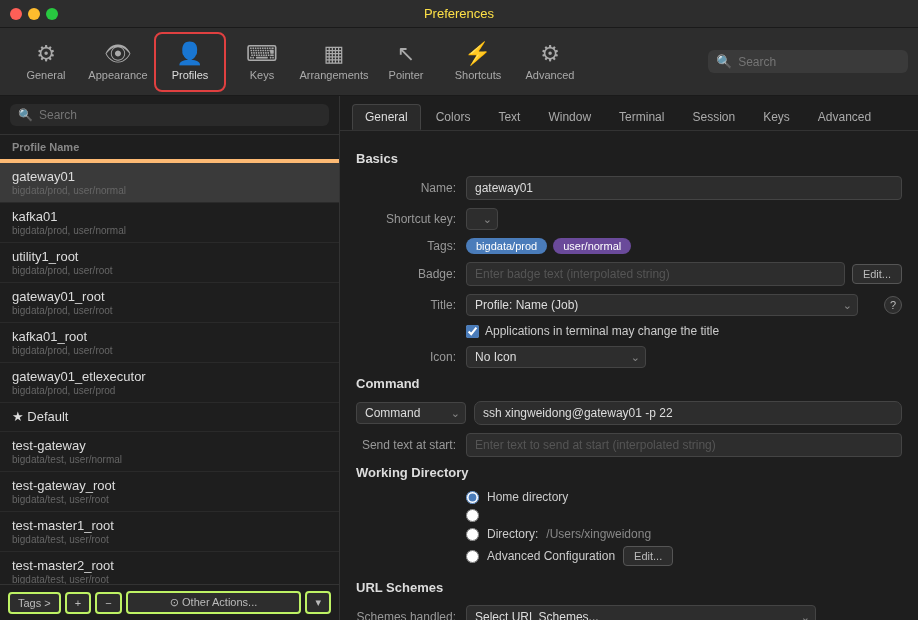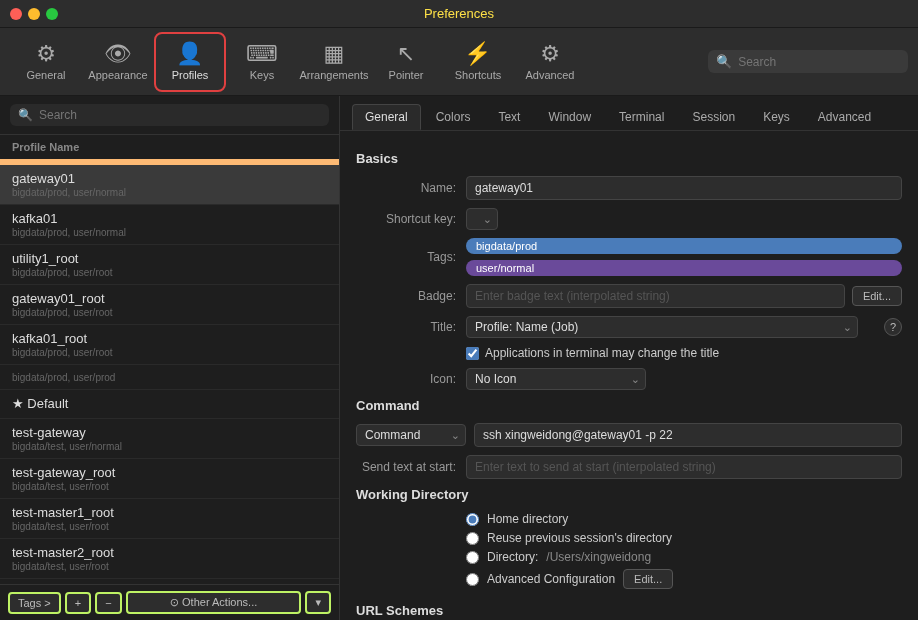--- a/index.html
+++ b/index.html
@@ -126,21 +126,21 @@
       outline: none;
       color: #ccc;
       font-size: 12px;
       width: 100%;
     }
     .profile-list-header {
       padding: 6px 12px;
       color: #888;
       font-size: 11px;
       font-weight: 600;
-      border-bottom: 6px solid #fdba74;
+      border-bottom: 4px solid #fdba74;
     }
     .profile-list {
       flex: 1;
       overflow-y: auto;
       overflow-x: hidden;
     }
     .profile-list::-webkit-scrollbar { width: 6px; }
     .profile-list::-webkit-scrollbar-track { background: transparent; }
     .profile-list::-webkit-scrollbar-thumb { background: #444; border-radius: 3px; }
 
@@ -275,21 +275,20 @@
       outline: none;
       cursor: pointer;
       appearance: none;
       -webkit-appearance: none;
     }
 
     .tags-area {
       display: flex;
       gap: 6px;
       flex-wrap: wrap;
-      flex-direction: column;
     }
     .tag {
       background: #4a7cba;
       color: #fff;
       border-radius: 10px;
       padding: 2px 10px;
       font-size: 11px;
     }
     .tag.tag-alt { background: #6a4a9a; }
 
@@ -346,20 +345,21 @@
       display: flex;
       align-items: center;
       gap: 8px;
       margin-bottom: 8px;
     }
     .command-select {
       width: 110px;
     }
     .command-input {
       flex: 1;
+      border-radius: 7px;
     }
 
     
     .radio-group {
       display: flex;
       flex-direction: column;
       gap: 5px;
       margin-left: 110px;
     }
     .radio-row {
@@ -481,20 +481,21 @@
       </div>
       <div class="profile-item">
         <div class="profile-name">gateway01_root</div>
         <div class="profile-sub">bigdata/prod, user/root</div>
       </div>
       <div class="profile-item">
         <div class="profile-name">kafka01_root</div>
         <div class="profile-sub">bigdata/prod, user/root</div>
       </div>
       <div class="profile-item">
+        <div class="profile-name">gateway01_etlexecutor</div>
         <div class="profile-sub">bigdata/prod, user/prod</div>
       </div>
       <div class="profile-item">
         <div class="profile-name">★ Default</div>
         <div class="profile-sub"></div>
       </div>
       <div class="profile-item">
         <div class="profile-name">test-gateway</div>
         <div class="profile-sub">bigdata/test, user/normal</div>
       </div>
@@ -620,21 +621,20 @@
 
       <div class="section-title">Working Directory</div>
 
       <div class="radio-group">
         <div class="radio-row">
           <input type="radio" name="workdir" checked="" style="">
           <span class="radio-label">Home directory</span>
         </div>
         <div class="radio-row">
           <input type="radio" name="workdir" style="">
-          <span class="radio-label">Reuse previous session's directory</span>
         </div>
         <div class="radio-row">
           <input type="radio" name="workdir" style="">
           <span class="radio-label">Directory:</span>
           <span class="radio-value">/Users/xingweidong</span>
         </div>
         <div class="radio-row">
           <input type="radio" name="workdir" style="">
           <span class="radio-label">Advanced Configuration</span>
           <button class="edit-btn">Edit...</button>

